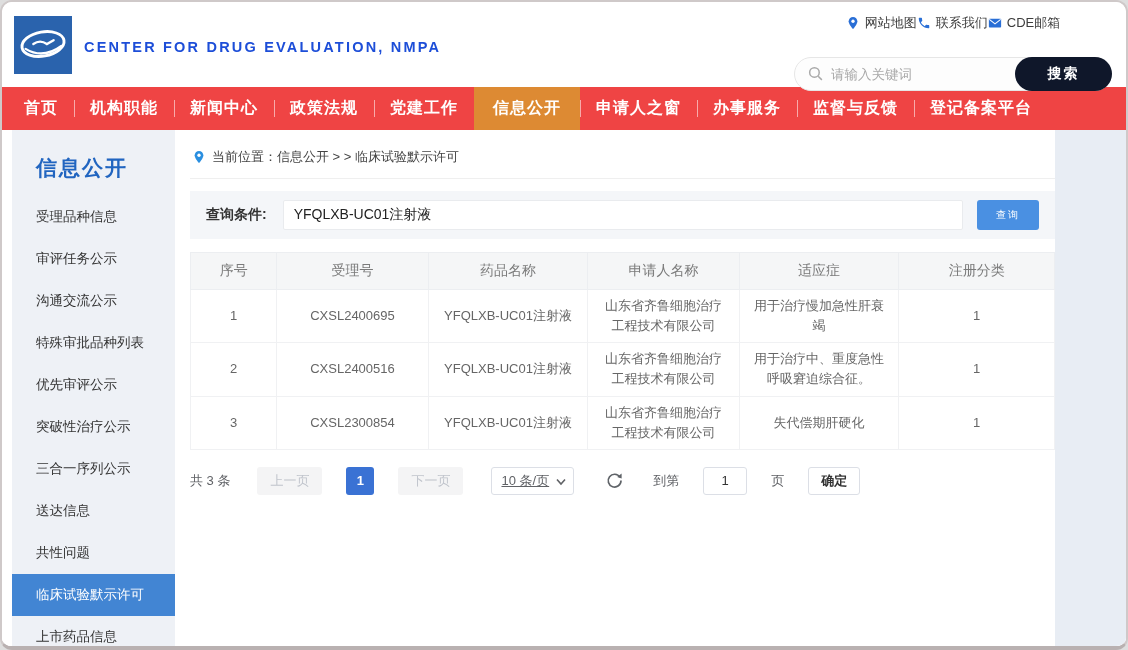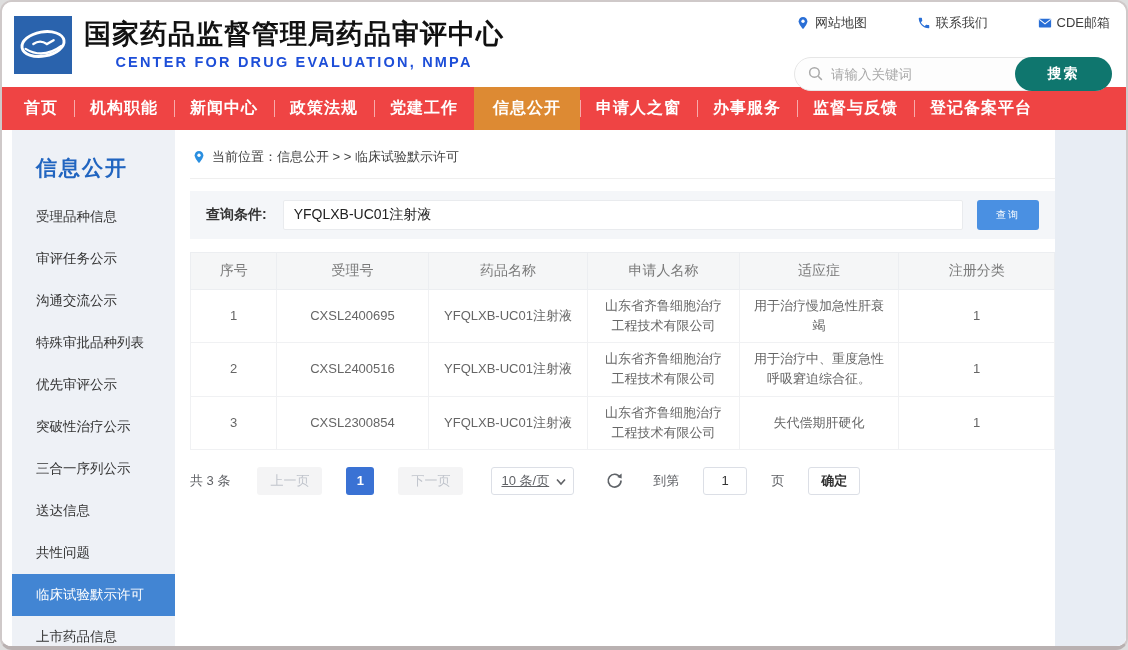--- a/index.html
+++ b/index.html
@@ -6,28 +6,28 @@
   html,body { width:1128px; height:650px; background:#dedede; font-family:"Liberation Sans","DejaVu Sans",sans-serif; }
   .frame { width:1128px; height:650px; border-radius:12px; border:2px solid #cfc9c9; border-bottom:4px solid #b9b1b1; overflow:hidden; background:#fff; }
 
   
   .header { height:85px; background:#fff; display:flex; align-items:center; padding:0 14px 0 12px; }
   .logo { width:58px; height:58px; flex:none; }
   .brand { margin-left:12px; }
   .brand-title { font-size:27px; font-weight:bold; color:#111; letter-spacing:1px; line-height:1.15; }
   .brand-sub { font-size:14.5px; font-weight:bold; color:#1d4ed8; letter-spacing:2.2px; margin-top:4px;text-align:center; }
   .header-right { margin-left:auto; width:318px; }
-  .top-links { display:flex; justify-content:space-between; padding:0 2px; margin-top:2px;gap:28px; }
+  .top-links { display:flex; justify-content:center; padding:0 2px; margin-top:2px; }
   .top-link { display:flex; align-items:center; gap:5px; font-size:13px; color:#3d3d3d; cursor:pointer; }
   .top-link svg { width:14px; height:14px; }
   .search-row { position:relative; margin-top:25px; height:20px; }
   .search-input { width:100%; height:34px; border:1px solid #e6e6e6; border-radius:17px; background:#fdfdfd; padding:0 105px 0 36px; font-size:13.5px; color:#333; outline:none; }
   .search-input::placeholder { color:#a9a9a9; }
   .search-glyph { position:absolute; left:13px; top:8px; width:17px; height:17px; }
-  .search-btn { position:absolute; right:0; top:0; width:97px; height:34px; border:none; border-radius:17px; background:#0f766e; color:#fff; font-size:14px; font-weight:bold; letter-spacing:2px; cursor:pointer; }
+  .search-btn { position:absolute; right:0; top:0; width:97px; height:34px; border:none; border-radius:17px; background:#0f172a; color:#fff; font-size:14px; font-weight:bold; letter-spacing:2px; cursor:pointer; }
 
   
   .nav { height:43px; background:#ef4444; display:flex; align-items:stretch; padding-left:6px; }
   .nav-item { display:flex; align-items:center; padding:0 16px; color:#fff; font-size:16px; font-weight:bold; letter-spacing:1px; cursor:pointer; position:relative; }
   .nav-item:not(:last-child)::after { content:""; position:absolute; right:-1px; top:13px; height:17px; width:1px; background:rgba(255,255,255,.55); }
   .nav-item.active { background:#dd8a33; padding:0 19px; }
 
   
   .body { display:flex; height:522px; background:#fff; }
   .left-gap { width:10px; flex:none; background:#fff; }
@@ -71,21 +71,20 @@
   <div class="header">
     <svg class="logo" viewBox="0 0 60 60">
       <rect width="60" height="60" fill="#2a63ad"></rect>
       <g stroke="#fff" fill="none" stroke-linecap="round">
         <ellipse cx="30" cy="29" rx="22" ry="12.5" stroke-width="3" transform="rotate(-10 30 29)"></ellipse>
         <path d="M12 34 q18 11 37 -3" stroke-width="2.4"></path>
         <path d="M20 29 q7 -5 14 0 l7 -4" stroke-width="2.4"></path>
       </g>
     </svg>
     <div class="brand">
-      <div class="brand-title">国家药品监督管理局药品审评中心</div>
       <div class="brand-sub">CENTER FOR DRUG EVALUATION, NMPA</div>
     </div>
     <div class="header-right">
       <div class="top-links">
         <div class="top-link">
           <svg viewBox="0 0 16 16">
               <path d="M8 1C5.2 1 3 3.2 3 6c0 3.6 5 9 5 9s5-5.4 5-9c0-2.8-2.2-5-5-5z" fill="#2a6fd6"></path>
               <circle cx="8" cy="6" r="1.9" fill="#fff"></circle>
             </svg>
           <span>网站地图</span>

